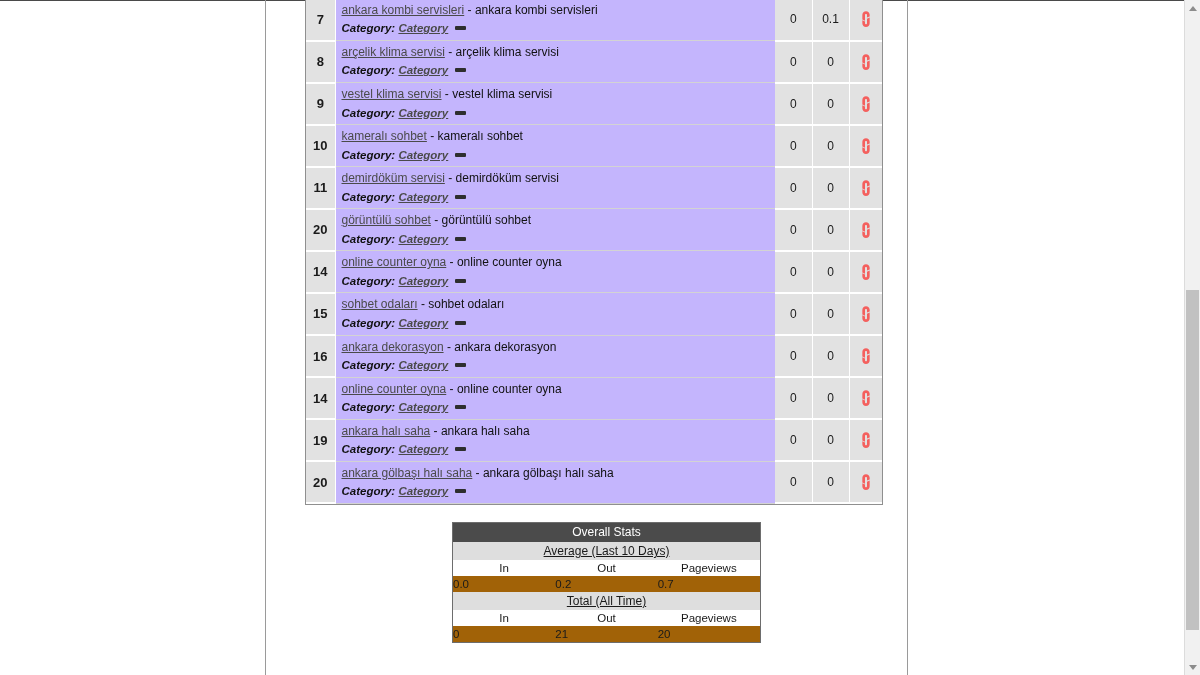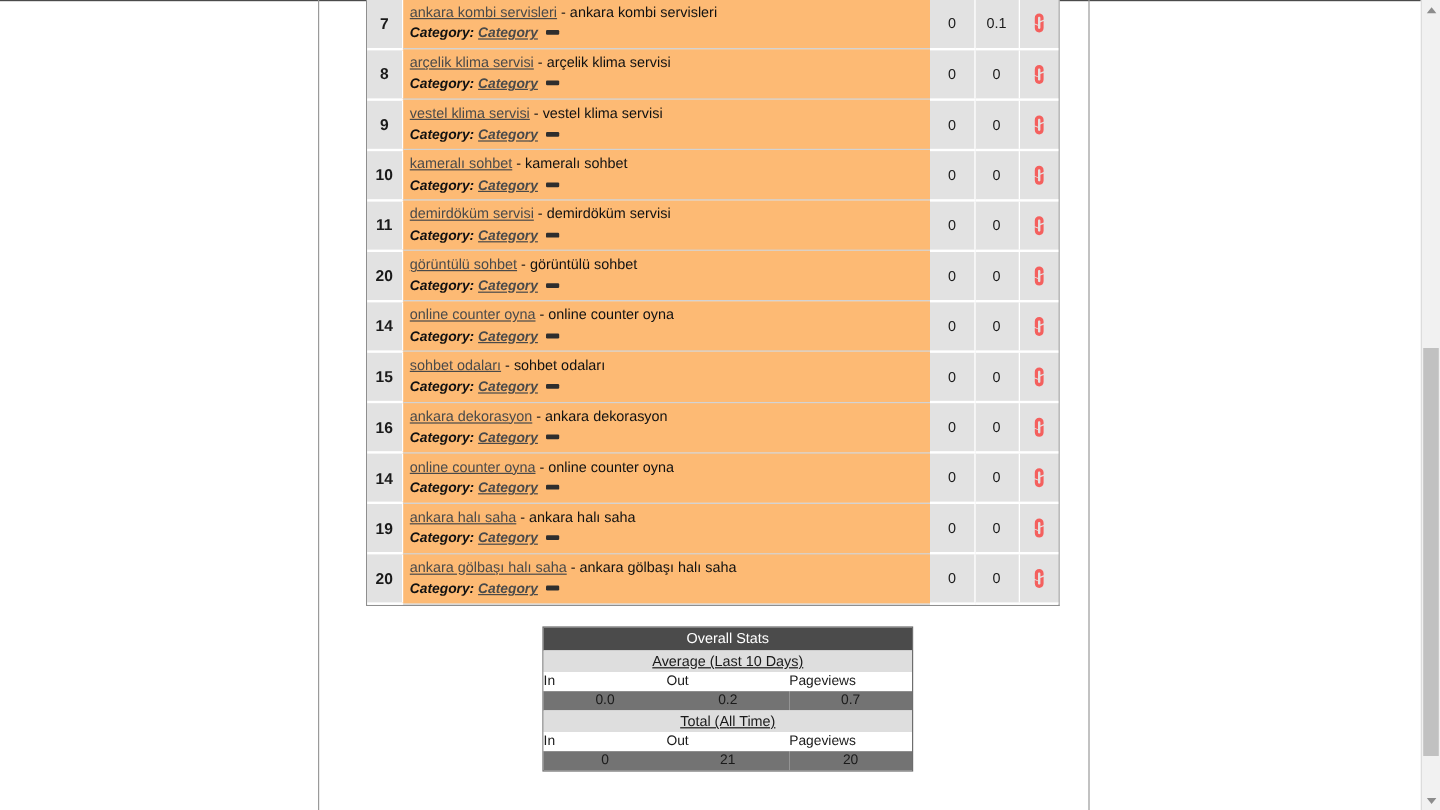--- a/index.html
+++ b/index.html
@@ -81,21 +81,21 @@
     font-weight: bold;
     font-size: 13px;
     color: #1a1a1a;
     border-bottom: 2px solid #ffffff;
     border-right: 1px solid #ffffff;
     height: 36px;
   }
   .site-cell {
     padding: 3px 0 3px 6px !important;
     border-bottom: 1px solid #d3d3d3;
-    background: #fdba74;
+    background: #c4b5fd;
     line-height: 1.45;
     margin-left: 40px;
   }
   .site-line-1 {
     font-size: 12px;
     color: #111111;
     white-space: nowrap;
   }
   .site-link {
     color: #4a4a4a;
@@ -183,28 +183,29 @@
     color: #1a1a1a;
     text-align: center;
     height: 18px;
     font-size: 12px;
     line-height: 18px;
     text-decoration: underline;
   }
   .stats-head {
     background: #ffffff;
     color: #1a1a1a;
+    text-align: center;
     height: 16px;
     font-size: 11.5px;
     line-height: 16px;
   }
   .stats-val {
-    background: #737373;
+    background: #a16207;
     color: #1a1a1a;
-    text-align: center;
+    text-align: left;
     height: 16px;
     font-size: 11.5px;
     line-height: 16px;
   }
 
   
   .browser-scrollbar {
     position: absolute;
     right: 0; top: 0;
     width: 16px;

